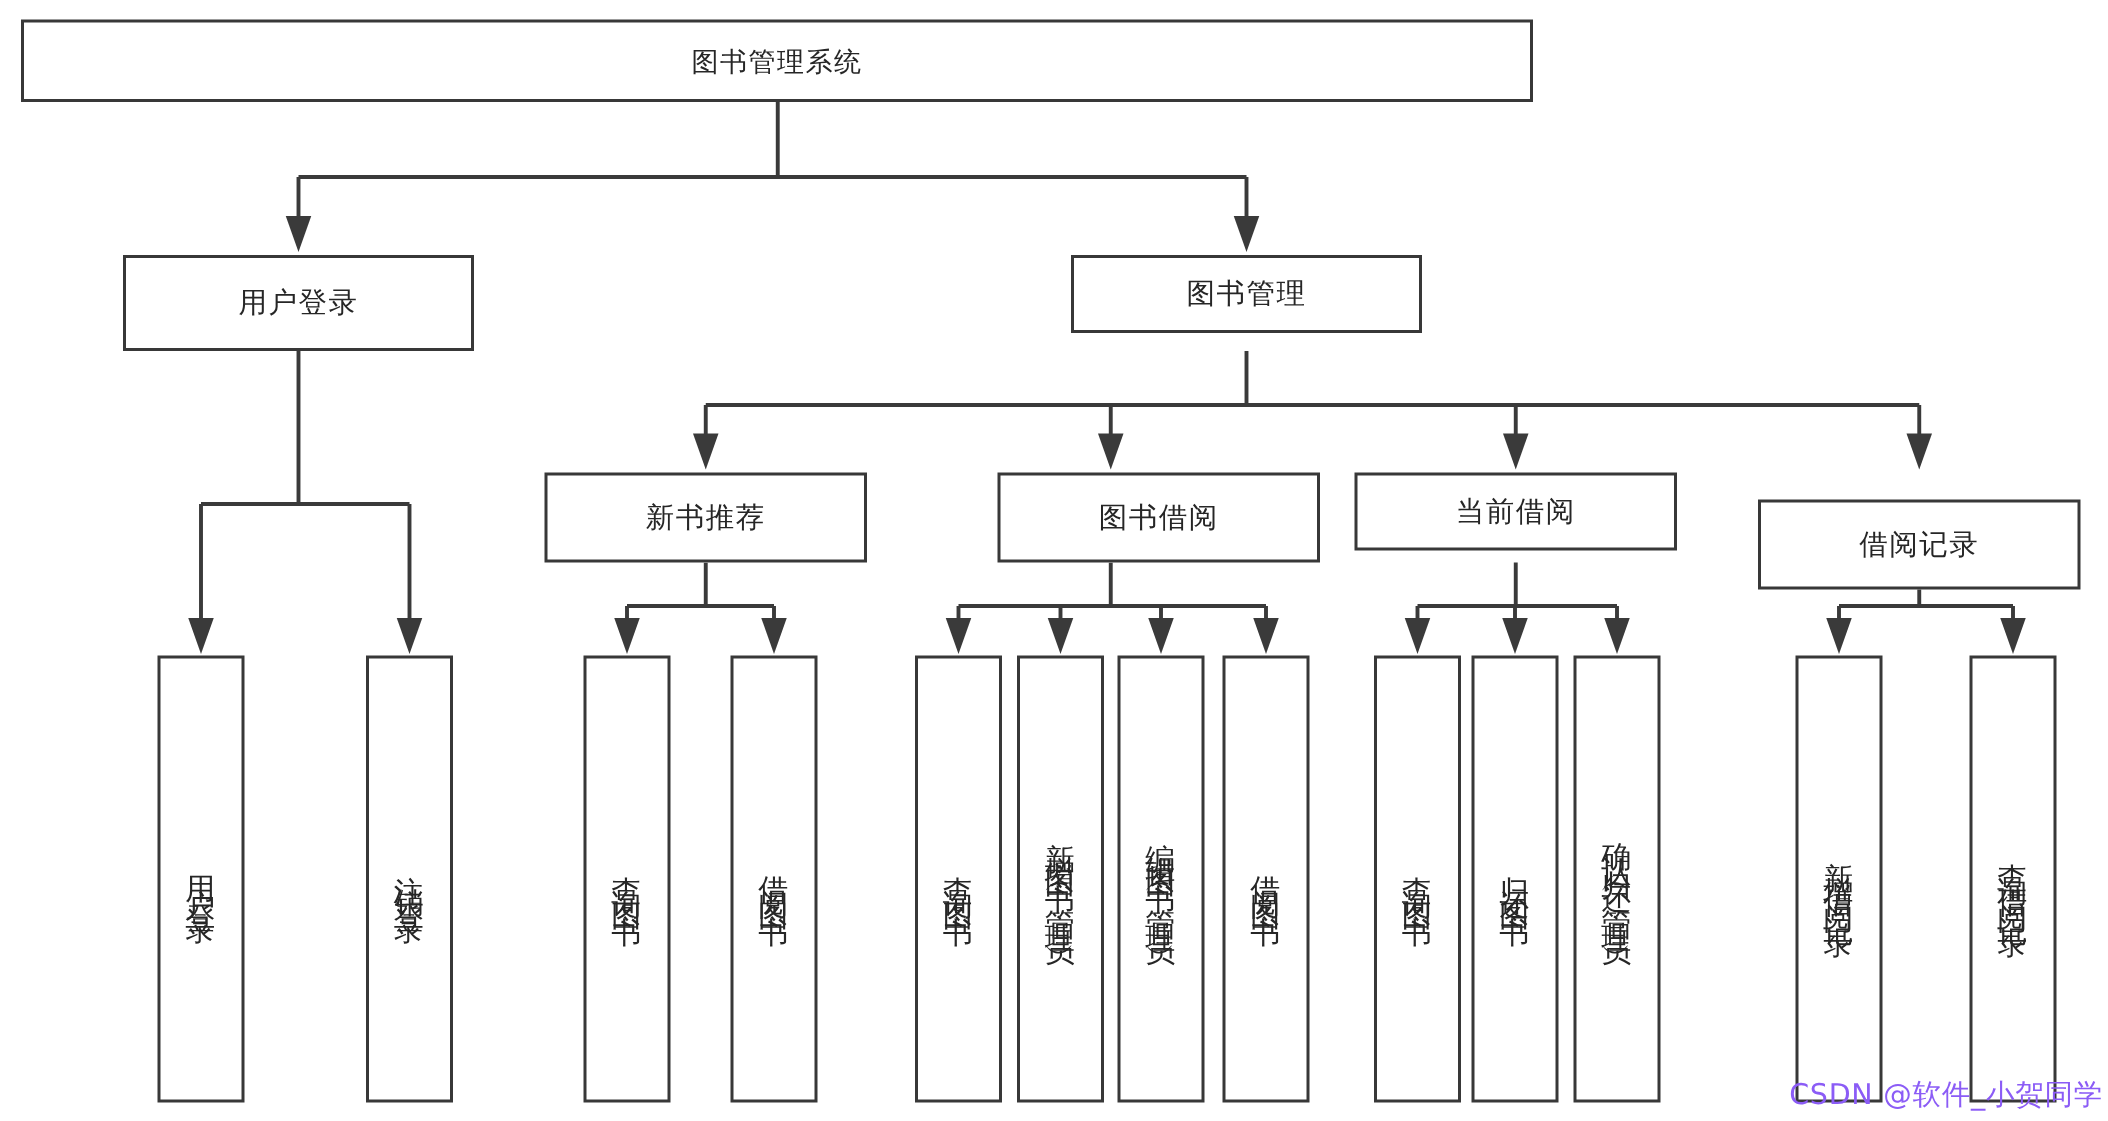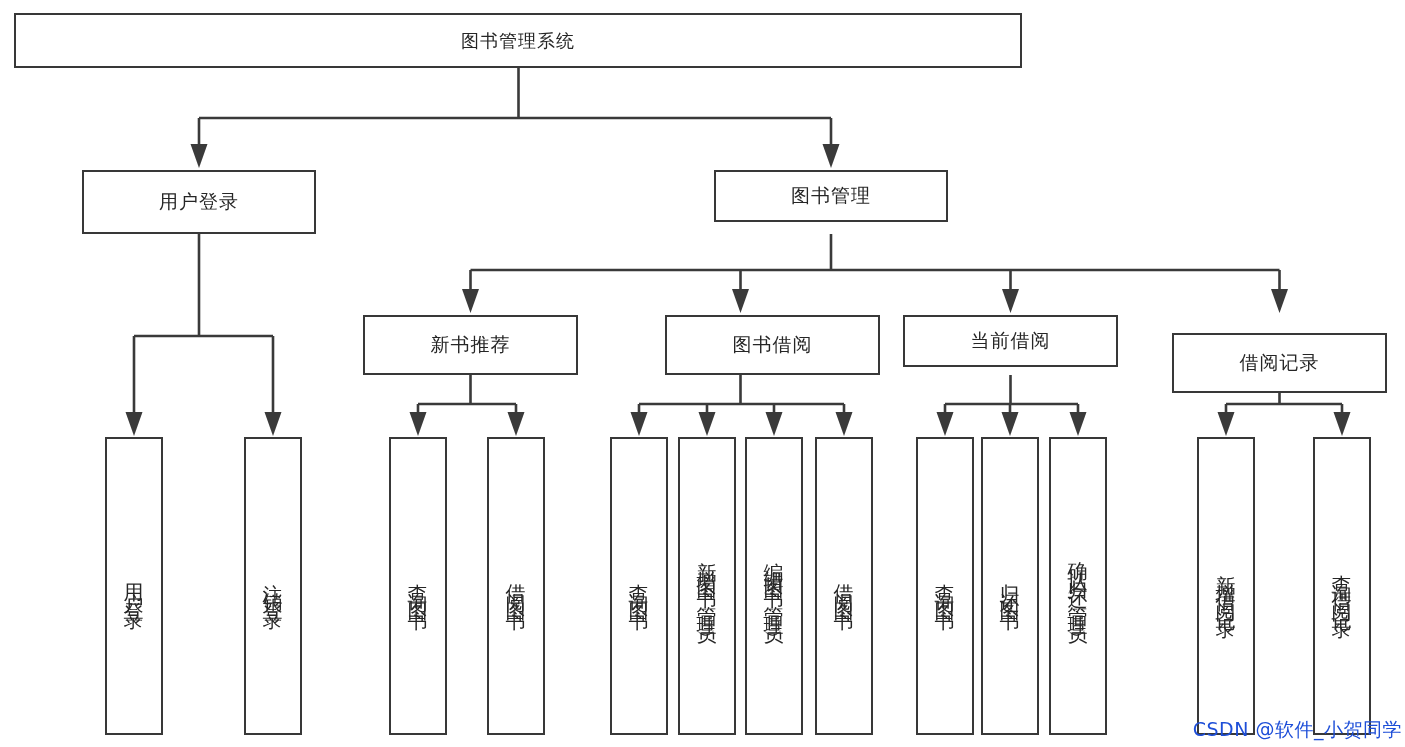--- a/index.html
+++ b/index.html
@@ -29,21 +29,21 @@
     text-orientation:mixed;
     font-size:20px;
     letter-spacing:9px;
     line-height:1;
     white-space:nowrap;
   }
   .watermark{
     position:absolute;
     right:3px;bottom:4px;
     font-size:19px;
-    color:#1d4ed8;
+    color:#8b5cf6;
     letter-spacing:0.5px;
     z-index:2;
   }
 </style>
 </head>
 <body>
 
 <div id="canvas">
 
   <svg id="connectors" width="1405" height="747" viewBox="0 0 1405 747">

